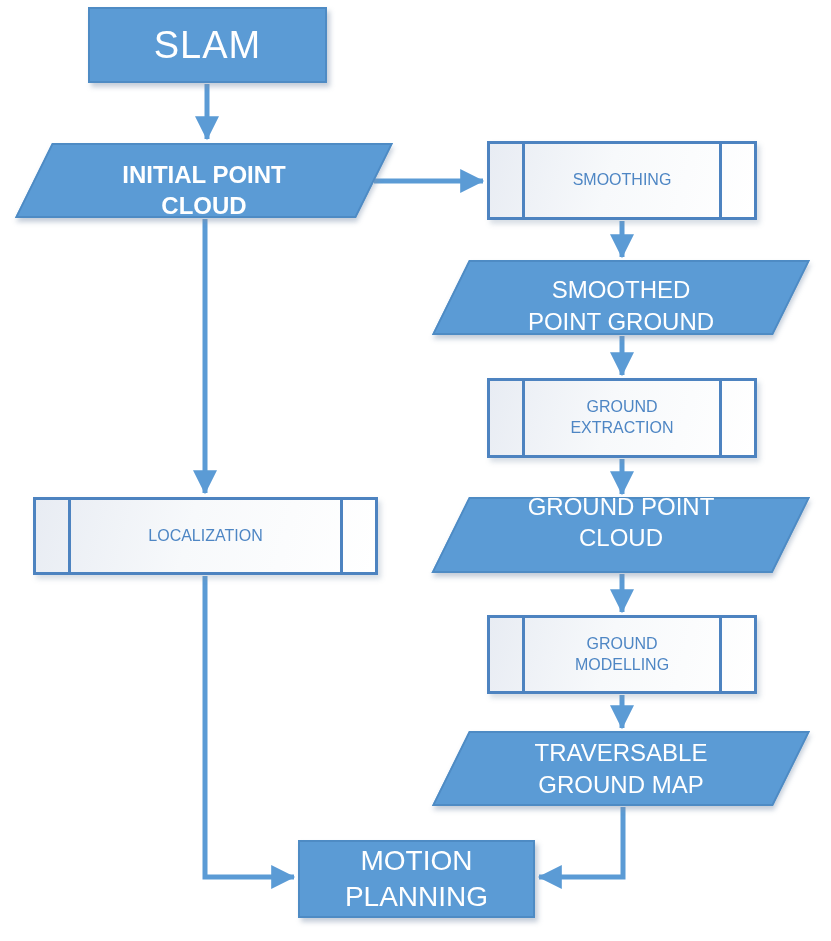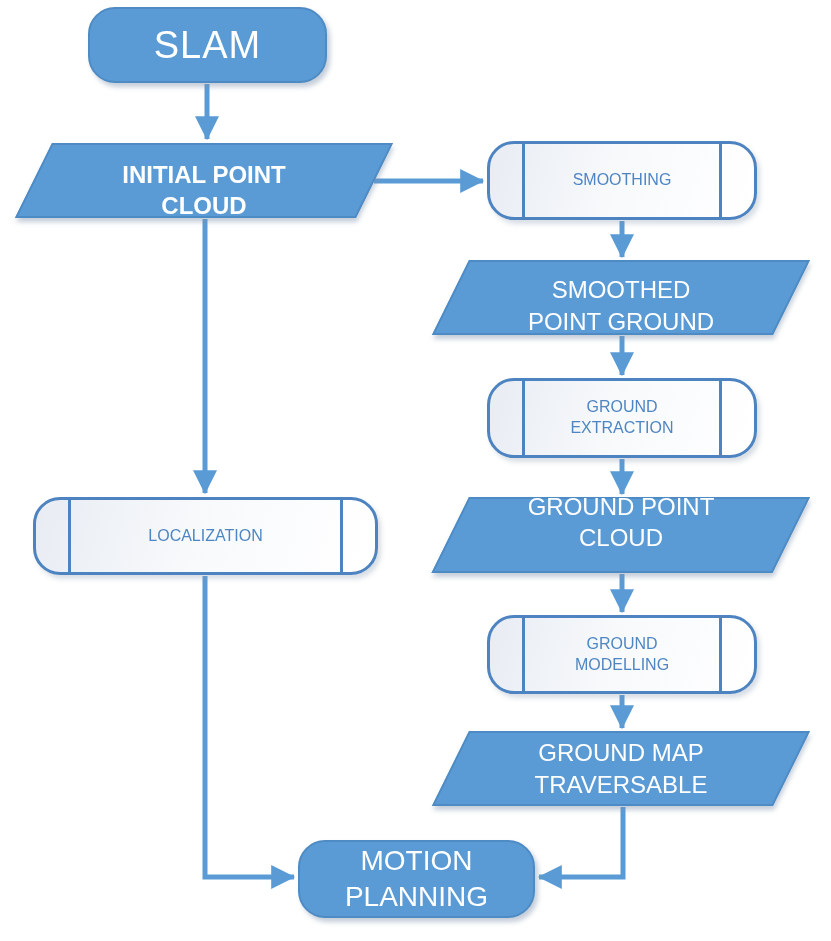--- a/index.html
+++ b/index.html
@@ -4,21 +4,21 @@
 <style>
   html,body{margin:0;padding:0;background:#ffffff;}
   .canvas{
     position:relative;width:831px;height:941px;background:#ffffff;
     font-family:"Liberation Sans",sans-serif;overflow:hidden;
   }
   svg.connectors{position:absolute;left:0;top:0;width:831px;height:941px;}
 
   .node{
     position:absolute;display:flex;flex-direction:column;align-items:center;
-    justify-content:center;text-align:center;box-sizing:border-box;border-radius:27px;
+    justify-content:center;text-align:center;box-sizing:border-box;
   }
   .ln{display:block;white-space:nowrap;}
 
   
   .solid{
     background:#5b9bd5;border:2px solid #4e8bc4;color:#ffffff;
     box-shadow:3px 4px 5px rgba(125,145,170,.45);
   }
   .slam{left:88px;top:7px;width:239px;height:76px;font-size:38px;letter-spacing:1px;}
   .mp{left:298px;top:840px;width:237px;height:78px;font-size:28px;line-height:1.3;}
@@ -117,22 +117,22 @@
 
   <div class="node proc gm">
     <span class="bar l"></span>
     <span class="bar r"></span>
     <span class="ln">GROUND</span>
     <span class="ln">MODELLING</span>
   </div>
 
   <div class="pg-bg tgm-bg"></div>
   <div class="pg-label tgm-lb">
+    <span class="ln">TRAVERSABLE</span>
     <span class="ln">GROUND MAP</span>
-    <span class="ln">TRAVERSABLE</span>
   </div>
 
   <div class="node solid mp">
     <span class="ln">MOTION</span>
     <span class="ln">PLANNING</span>
   </div>
 
   <div class="node proc loc">
     <span class="bar l"></span>
     <span class="bar r"></span>

